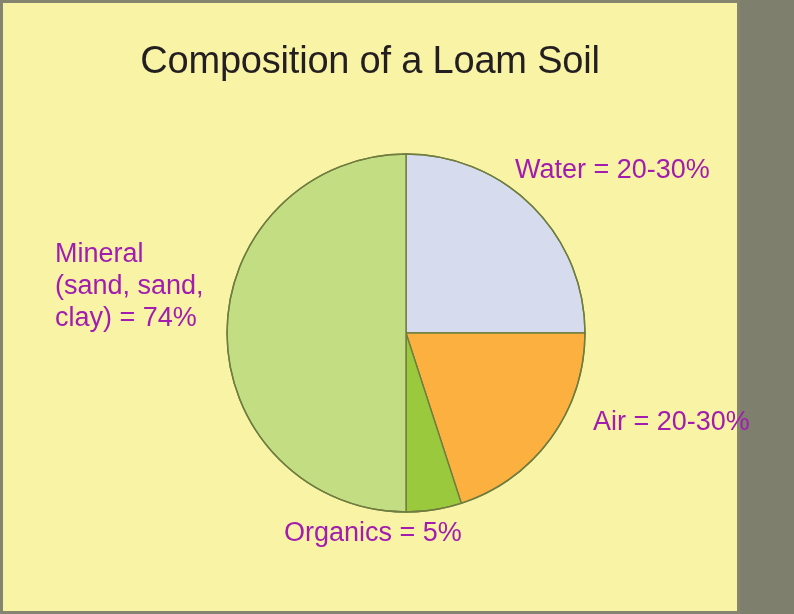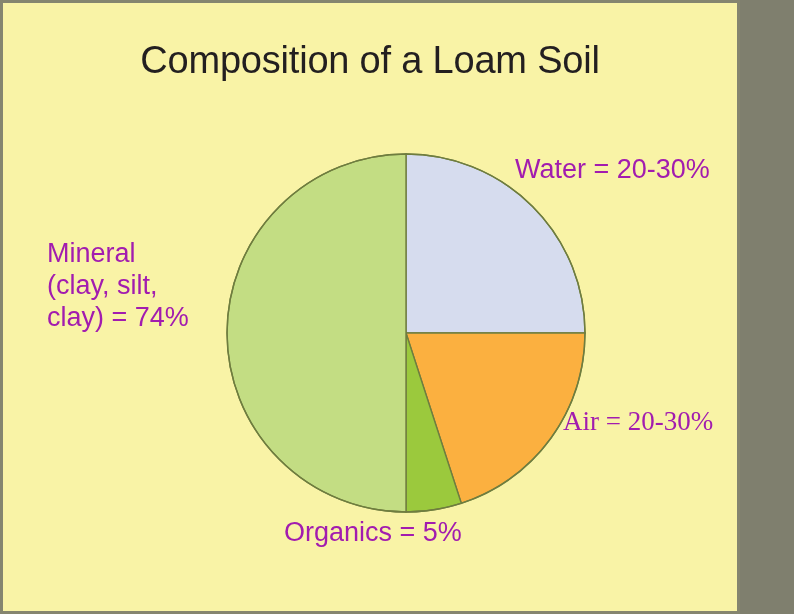--- a/index.html
+++ b/index.html
@@ -46,36 +46,36 @@
     color: #a21caf;
     font-size: 27px;
     line-height: 32px;
     white-space: nowrap;
   }
   #label-water {
     left: 512px;
     top: 150px;
   }
   #label-air {
-    left: 560px;
+    left: 590px;
     top: 402px;
-    font-family: Liberation Serif, serif;
   }
   #label-organics {
     left: 281px;
     top: 513px;
   }
   #label-mineral {
     left: 44px;
     top: 234px;
     white-space: normal;
     width: 215px;
   }
   #label-mineral .ln {
     display: block;
+    margin-left: 8px;
   }
 </style>
 </head>
 <body>
 
 <div id="figure">
 
   <div id="chart-title">Composition of a Loam Soil</div>
 
   <svg id="pie-svg" width="380" height="380" viewBox="0 0 380 380">
@@ -91,17 +91,17 @@
   </svg>
 
   <div class="pie-label" id="label-water">Water = 20-30%</div>
 
   <div class="pie-label" id="label-air">Air = 20-30%</div>
 
   <div class="pie-label" id="label-organics">Organics = 5%</div>
 
   <div class="pie-label" id="label-mineral">
     <span class="ln">Mineral</span>
-    <span class="ln">(clay, silt,</span>
+    <span class="ln">(sand, sand,</span>
     <span class="ln">clay) = 74%</span>
   </div>
 
 </div>
 
 </body></html>

